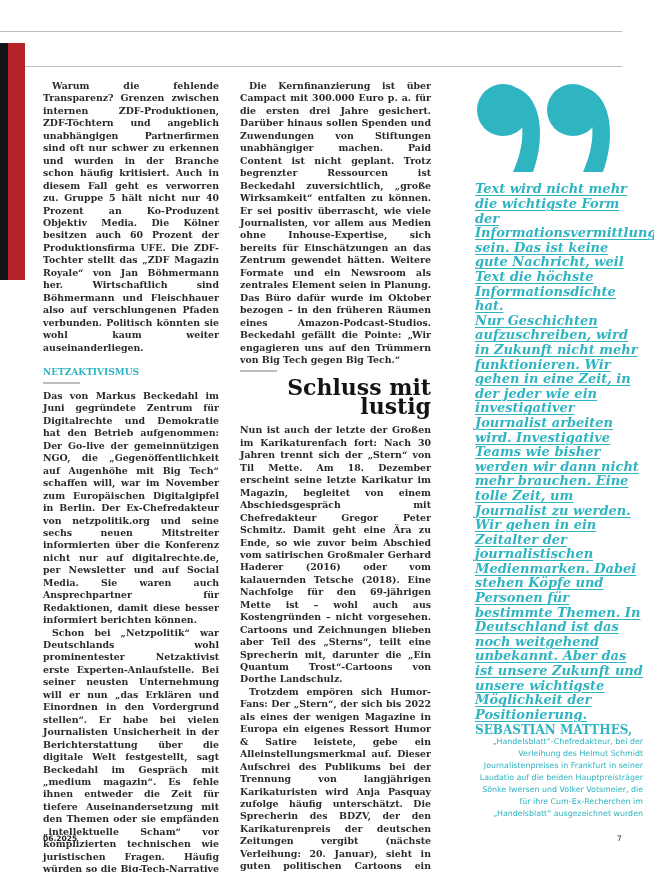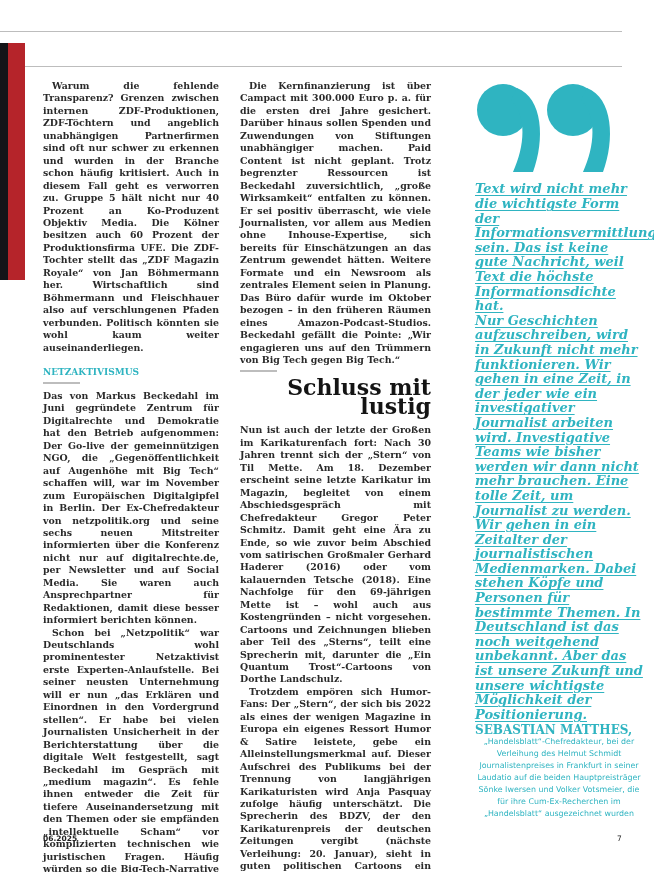--- a/index.html
+++ b/index.html
@@ -17,21 +17,21 @@
   .col p { margin: 0; text-indent: 0; font-weight: bold; }
   .col p.ind { text-indent: 9px; }
 
   .kicker { font-family: "DejaVu Serif", serif; font-weight: bold; color: #2fb4c1; font-size: 9px; letter-spacing: 0; margin-top: 12px; line-height: 12px; text-align: left; }
   .kicker-rule { width: 37px; height: 2px; background: #bdbdbd; margin: 4px 0 6px 0; }
   .headline { font-family: "DejaVu Serif", serif; font-weight: bold; font-size: 22px; line-height: 19px; color: #141414; text-align: right; margin: 0 0 8px 0; }
 
   .quote-mark { width: 150px; height: 95px; margin-left: -2px; margin-bottom: 4px; }
   .pull { font-family: "DejaVu Serif", serif; font-style: italic; color: #2fb4c1; font-size: 13px; line-height: 14.6px; text-decoration: underline; text-decoration-thickness: 1px; text-underline-offset: 2px; text-align: left; margin: 0 0 14px 0; }
   .attrib-name { font-family: "DejaVu Serif", serif; font-weight: bold; color: #2fb4c1; font-size: 12px; line-height: 12px; margin-top: 2px; text-align: left; }
-  .attrib-text { font-family: "DejaVu Sans", sans-serif; color: #2fb4c1; font-size: 7.9px; line-height: 12px; text-align: center; }
+  .attrib-text { font-family: "DejaVu Sans", sans-serif; color: #2fb4c1; font-size: 7.9px; line-height: 12px; text-align: right; }
 
   .footer-left { position: absolute; left: 43px; top: 834px; font-family: "DejaVu Sans", sans-serif; font-weight: bold; font-size: 7.5px; color: #222; }
   .footer-right { position: absolute; left: 617px; top: 834px; font-family: "DejaVu Sans", sans-serif; font-size: 7.5px; color: #222; }
 </style>
 </head>
 <body>
 
 <div class="rule-top"></div>
 <div class="rule-2"></div>
 <div class="side-bar">

